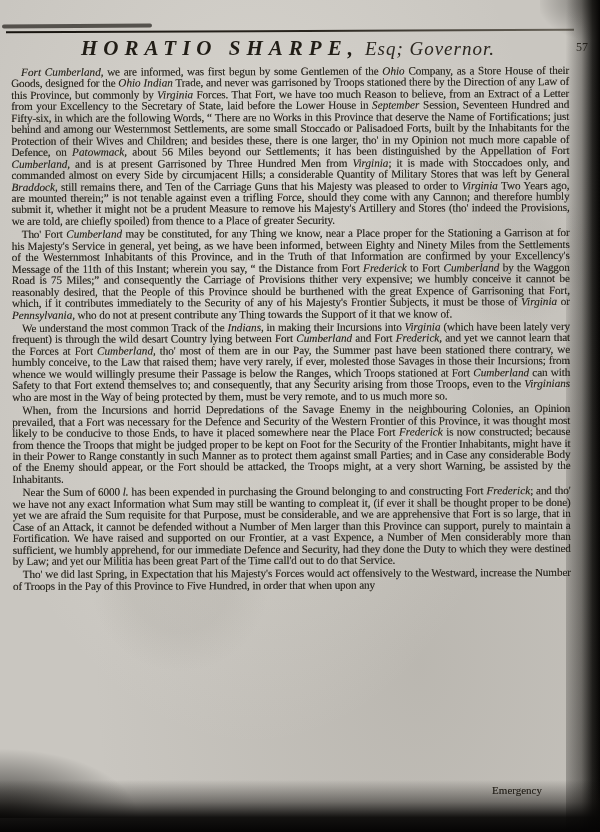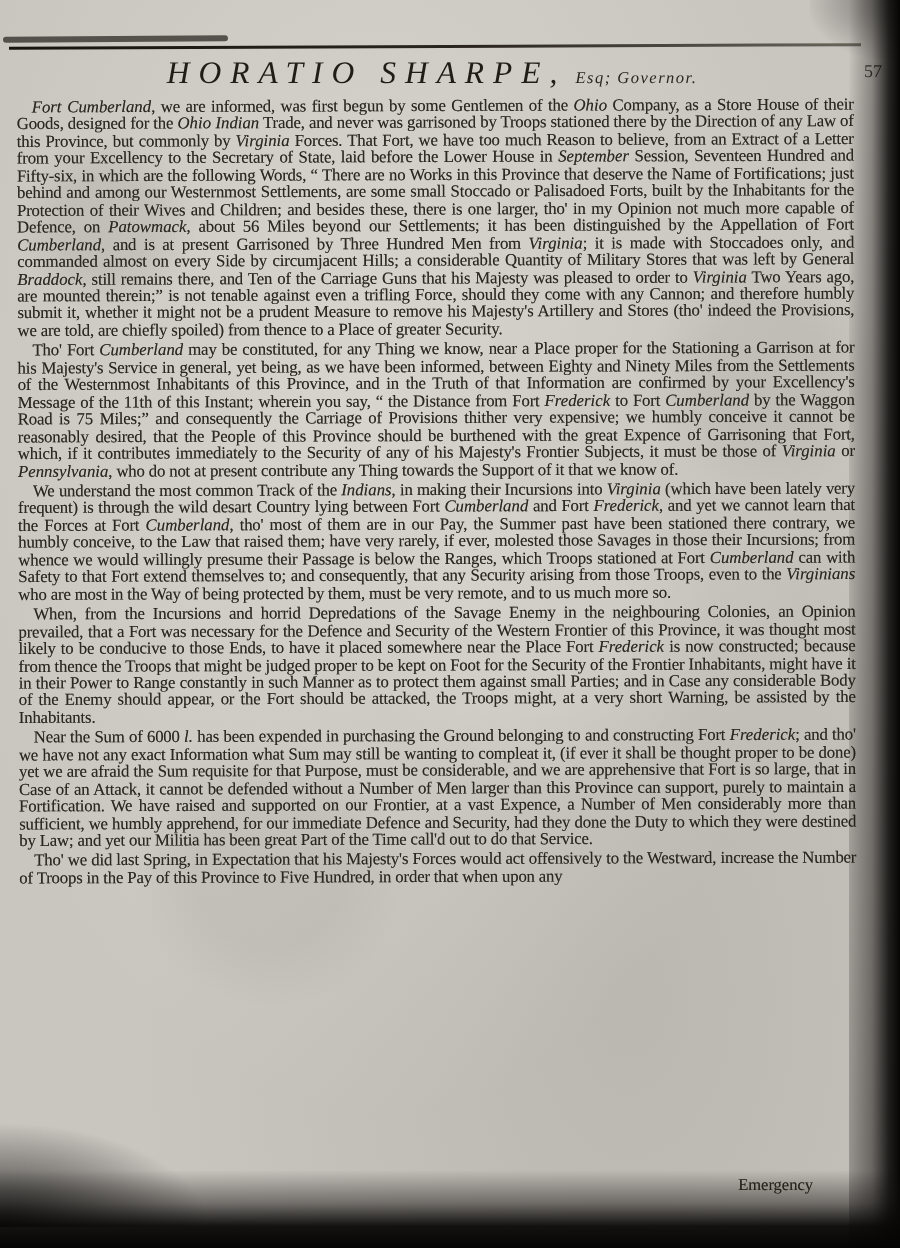--- a/index.html
+++ b/index.html
@@ -32,25 +32,25 @@
   }
   .top-artifact {
     position: absolute; top: 24px; left: 2px; width: 150px; height: 4px;
     background: rgba(20,17,13,0.65); border-radius: 2px; transform: rotate(-0.4deg);
   }
   .masthead {
     position: absolute; top: 36px; left: 10px; right: 34px;
     text-align: center; white-space: nowrap;
   }
   .masthead .title-main {
-    font-style: italic; font-weight: normal;
+    font-style: italic; font-weight: bold;
     font-size: 21px; letter-spacing: 6px; color: #211d16;
   }
   .masthead .title-suffix {
-    font-style: italic; font-size: 11px; letter-spacing: 1px;
+    font-style: italic; font-size: 19px; letter-spacing: 1px;
     color: #2b2720; margin-left: 6px;
   }
   .page-number {
     position: absolute; top: 40px; right: 12px;
     font-size: 12px; color: #3a362e;
   }
   .doc-body {
     position: absolute; top: 66px; left: 12px; width: 558px;
     text-align: justify;
     font-size: 11.2px; line-height: 11.45px; letter-spacing: -0.12px;

